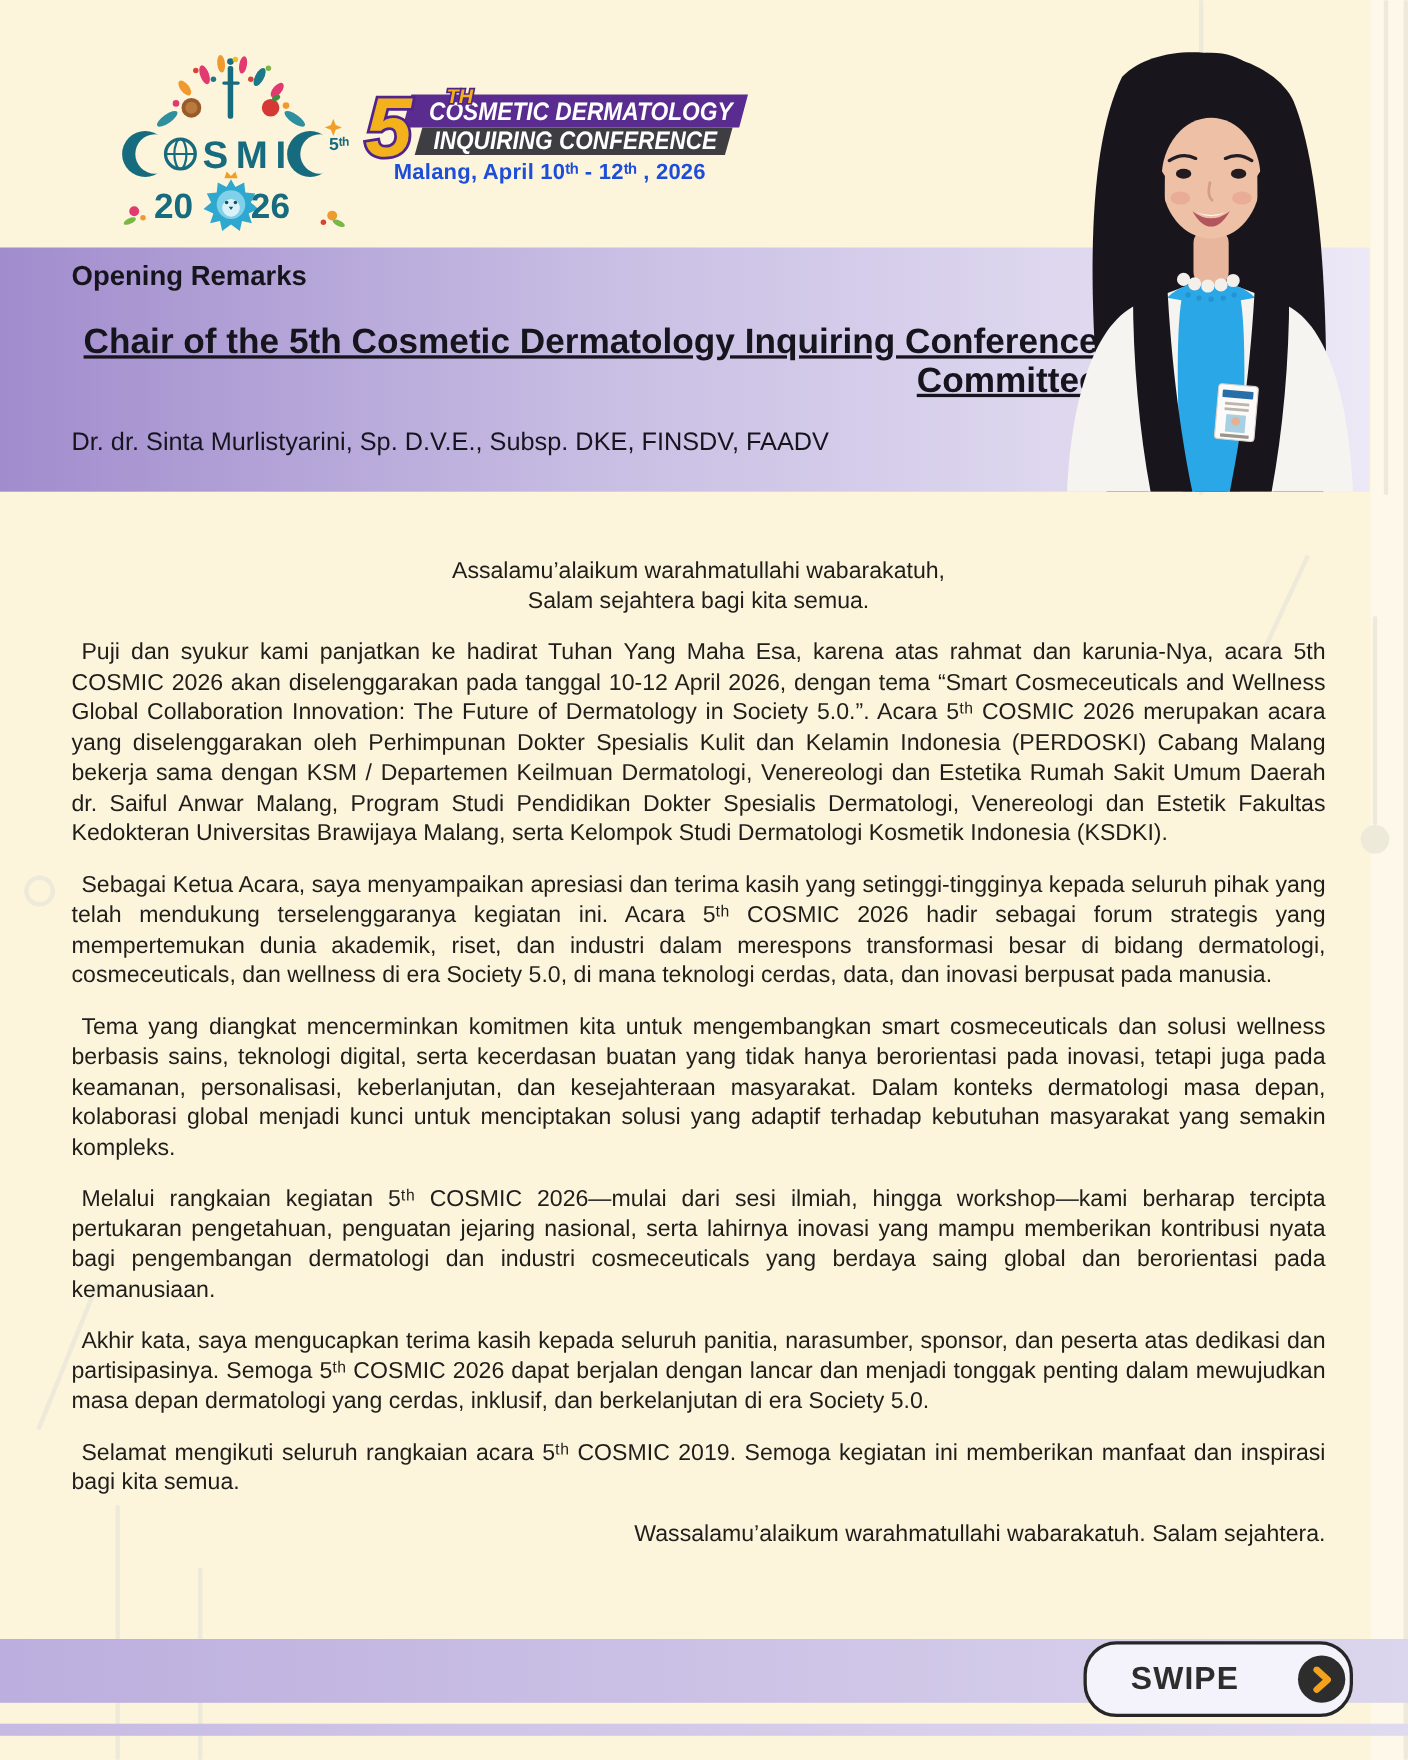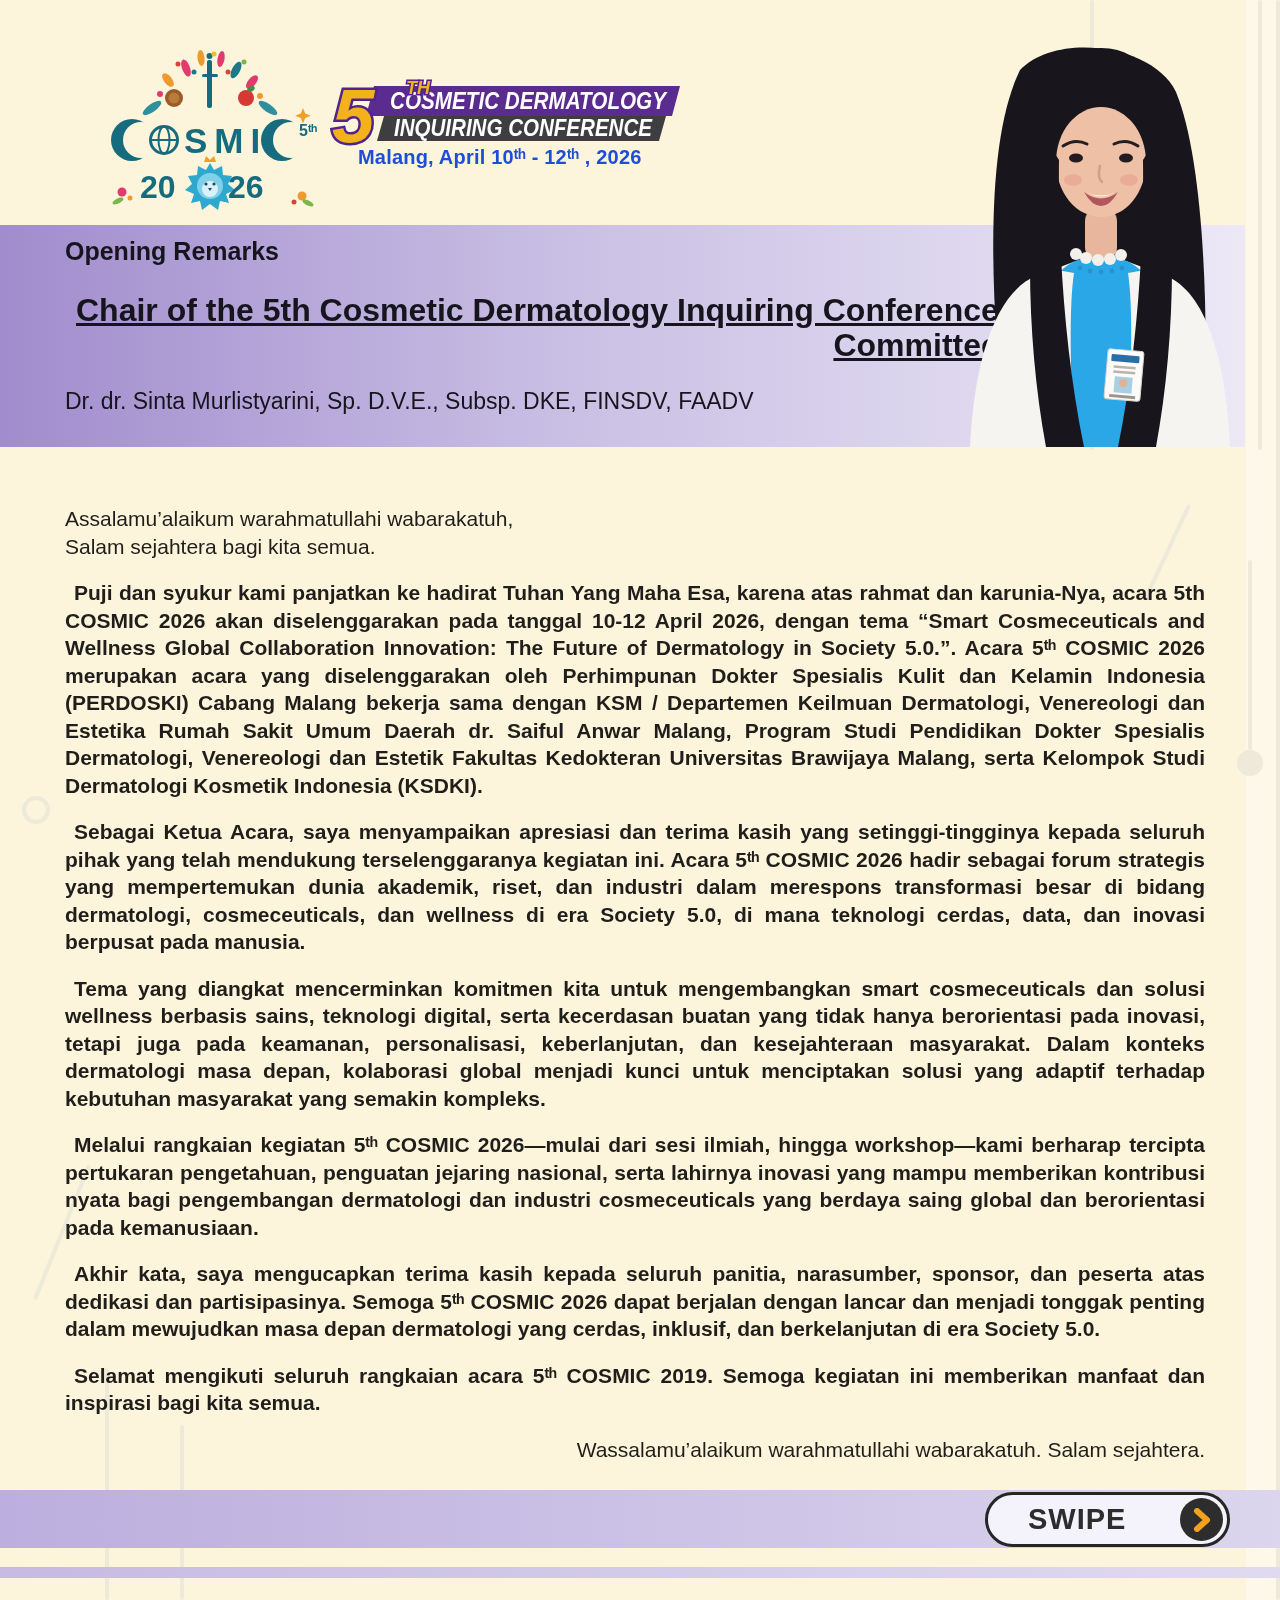--- a/index.html
+++ b/index.html
@@ -25,30 +25,30 @@
   .banner h3{position:absolute;left:76px;top:68px;margin:0;font-size:32px;font-weight:bold;
              line-height:35px;color:#16151e;white-space:pre-line;text-decoration:underline;}
   .banner .name{position:absolute;left:65px;top:163px;margin:0;font-size:23px;font-weight:normal;color:#16151e;}
 
   .photo{position:absolute;left:958px;top:30px;width:285px;height:417px;z-index:2;}
 
   
   .speech{position:absolute;left:65px;top:505px;width:1140px;z-index:1;
           font-size:21px;line-height:27.5px;color:#201e1b;text-align:justify;}
   .speech p{margin:0 0 19px 0;}
-  .speech p.indent{text-indent:9px;font-weight:bold;}
-  .speech .greeting{white-space:pre-line;text-align:left;}
+  .speech p.indent{text-indent:9px;}
+  .speech .greeting{white-space:pre-line;text-align:center;}
   .speech .closing{text-align:right;margin-bottom:0;}
 
   
   .footer-band{position:absolute;left:0;top:1490px;width:1280px;height:58px;z-index:1;
                background:linear-gradient(90deg,#bcaede,#dbd5ed);}
   .footer-strip{position:absolute;left:0;top:1567px;width:1280px;height:11px;z-index:1;
                 background:linear-gradient(90deg,#c6bae2,#e0daf0);}
-  .swipe{position:absolute;left:985px;top:1492px;width:245px;height:55px;box-sizing:border-box;
+  .swipe{position:absolute;left:985px;top:1492px;width:245px;height:69px;box-sizing:border-box;
          background:#f4f2fa;border:3px solid #262626;border-radius:30px;display:flex;
          align-items:center;justify-content:space-between;padding:0 4px 0 40px;z-index:2;cursor:pointer;}
   .swipe .label{font-size:29px;font-weight:bold;color:#2d2d2d;letter-spacing:1px;}
   .swipe .circle{width:43px;height:43px;border-radius:50%;background:#2e2d2e;
                  display:flex;align-items:center;justify-content:center;}
 </style>
 </head>
 <body>
 
 <div class="page">

